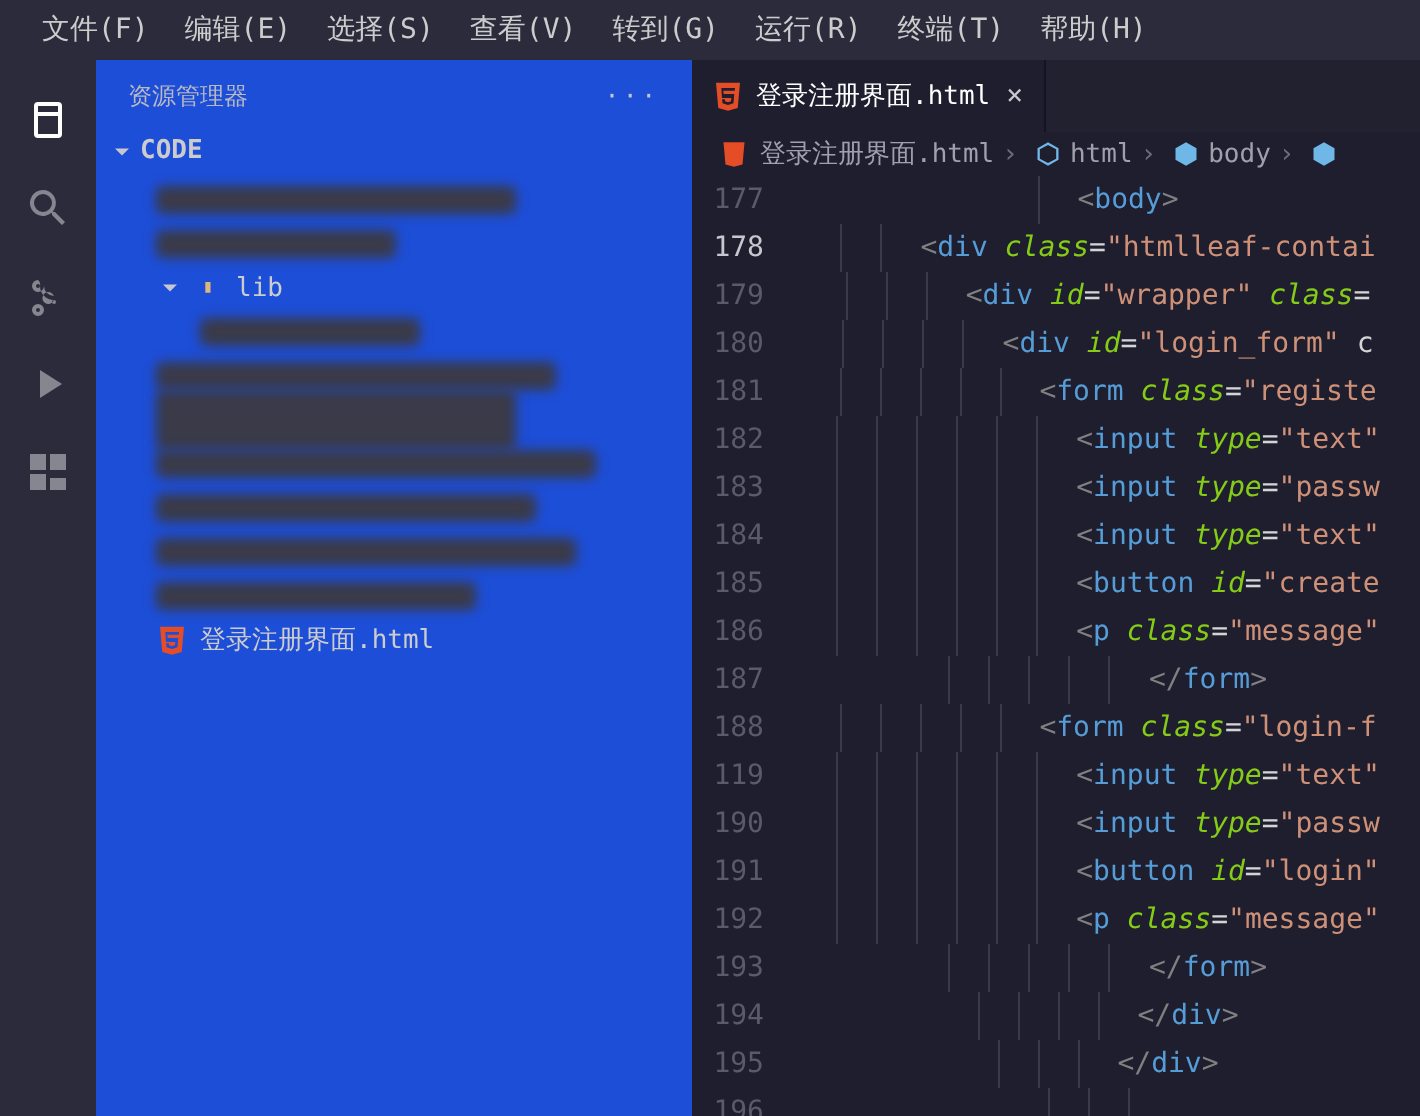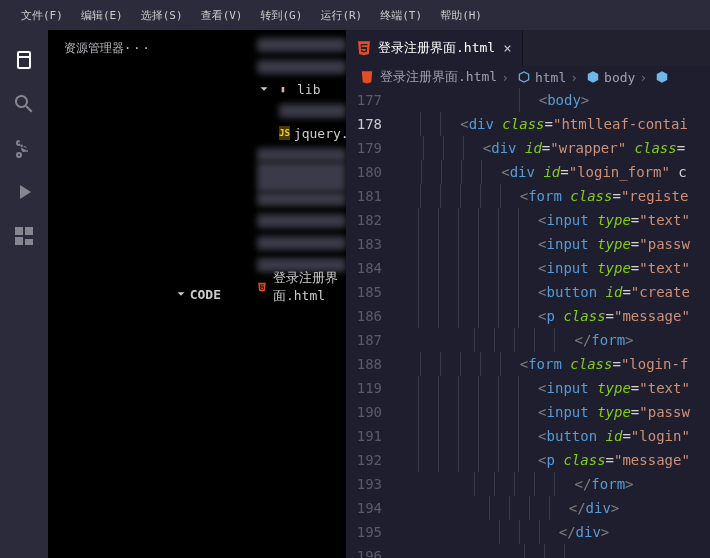--- a/index.html
+++ b/index.html
@@ -18,21 +18,21 @@
   .menubar {
     background: #2b2b3c;
     height: 30px;
     display: flex;
     align-items: center;
     padding-left: 12px;
   }
   .menubar-item {
     padding: 0 9px;
     color: #cccccc;
-    font-size: 11px;
+    font-size: 14px;
     cursor: pointer;
   }
 
   
   .main {
     display: flex;
     height: calc(100% - 30px);
   }
 
   
@@ -48,22 +48,23 @@
     width: 24px;
     height: 24px;
     margin: 10px 0;
     fill: #868691;
   }
   .activity-icon.active { fill: #ffffff; }
 
   
   .sidebar {
     width: 298px;
-    background: #000000;
-    display: flex;
+    background: #1d4ed8;
+    display: flex;
+    flex-direction: column;
   }
   .sidebar-header {
     height: 36px;
     display: flex;
     align-items: center;
     justify-content: space-between;
     padding: 0 16px;
     color: #b9b9c0;
     font-size: 12px;
   }
@@ -258,24 +259,20 @@
       <div class="tree-item lib">
         <svg class="chevron" viewBox="0 0 16 16">
             <path d="M4 6l4 4 4-4z"></path>
           </svg>
         <span class="ficon folder">▮</span>
         <span>lib</span>
       </div>
       <div class="tree-item" style="padding-left:52px">
           <span class="blur" style="max-width:110px"></span>
         </div>
-      <div class="tree-item jq">
-        <span class="ficon js">JS</span>
-        <span>jquery.js</span>
-      </div>
       <div class="tree-item">
           <span class="blur" style="max-width:200px"></span>
         </div>
       <div class="tree-item">
           <span class="blur" style="max-width:180px;height:30px"></span>
         </div>
       <div class="tree-item">
           <span class="blur" style="max-width:220px"></span>
         </div>
       <div class="tree-item">

